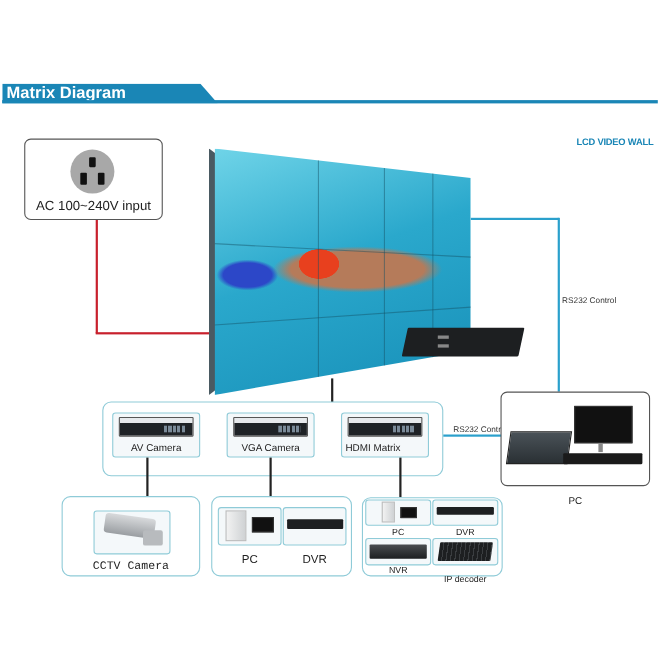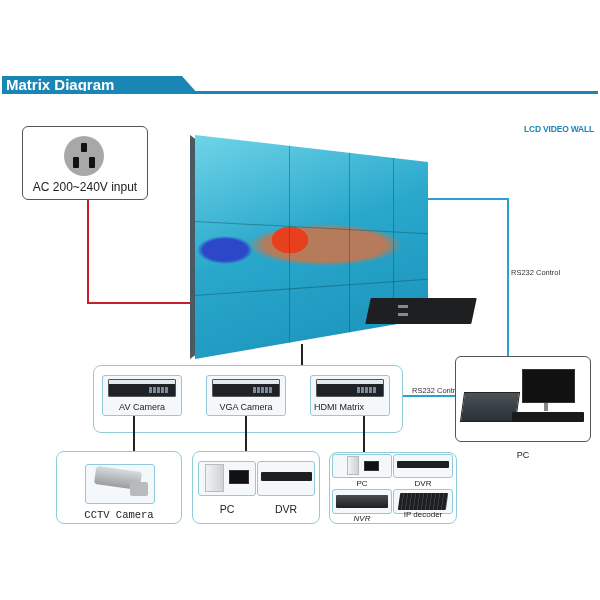--- a/index.html
+++ b/index.html
@@ -83,21 +83,21 @@
 <div class="hdr-title">Matrix Diagram</div>
 <div class="hdr-line"></div>
 <div class="hdr-right">LCD VIDEO WALL</div>
 
 <div class="rbox" style="left:22px;top:126px;width:126px;height:74px;"></div>
 <div class="socket">
   <div class="pin" style="left:17px;top:7px;width:6px;height:9px;"></div>
   <div class="pin" style="left:9px;top:21px;width:6px;height:11px;"></div>
   <div class="pin" style="left:25px;top:21px;width:6px;height:11px;"></div>
 </div>
-<div class="lbl" style="left:22px;top:180px;width:126px;font-size:12px;">AC 200~240V input</div>
+<div class="lbl" style="left:22px;top:180px;width:126px;font-size:12px;">AC 100~240V input</div>
 
 <div class="line-red" style="left:87px;top:200px;width:2px;height:103px;"></div>
 <div class="line-red" style="left:87px;top:302px;width:105px;height:2px;"></div>
 
 <div class="wall-edge"></div>
 <div class="wall">
   <div class="wall-grid-v" style="left:94px;top:0;height:224px;"></div>
   <div class="wall-grid-v" style="left:154px;top:0;height:224px;"></div>
   <div class="wall-grid-v" style="left:198px;top:0;height:224px;"></div>
   <div class="wall-grid-h" style="left:0;top:86px;width:240px;transform:rotate(3deg);"></div>
@@ -162,17 +162,17 @@
 <div class="pc-tower" style="left:347px;top:456px;width:12px;height:19px;"></div>
 <div class="monitor" style="left:364px;top:461px;width:15px;height:10px;"></div>
 <div class="lbl" style="left:332px;top:479px;width:60px;font-size:8px;">PC</div>
 
 <div class="ibox" style="left:393px;top:454px;width:60px;height:24px;"></div>
 <div class="black-box" style="left:397px;top:461px;width:52px;height:7px;"></div>
 <div class="lbl" style="left:393px;top:479px;width:60px;font-size:8px;">DVR</div>
 
 <div class="ibox" style="left:332px;top:489px;width:60px;height:25px;"></div>
 <div class="black-box" style="left:336px;top:495px;width:52px;height:13px;background:linear-gradient(#4a4d50,#1d1f21);"></div>
-<div class="lbl" style="left:332px;top:514px;width:60px;font-size:8px;font-style:italic;">NVR</div>
+<div class="lbl" style="left:332px;top:514px;width:60px;font-size:8px;">NVR</div>
 
 <div class="ibox" style="left:393px;top:489px;width:60px;height:25px;"></div>
 <div class="black-box" style="left:399px;top:493px;width:48px;height:17px;background:repeating-linear-gradient(90deg,#1d1f21 0 3px,#3a3d40 3px 4px);transform:skewX(-8deg);"></div>
-<div class="lbl" style="left:393px;top:510px;width:60px;font-size:8px;">IP decoder</div>
+<div class="lbl" style="left:393px;top:522px;width:60px;font-size:8px;">IP decoder</div>
 
 </body></html>

